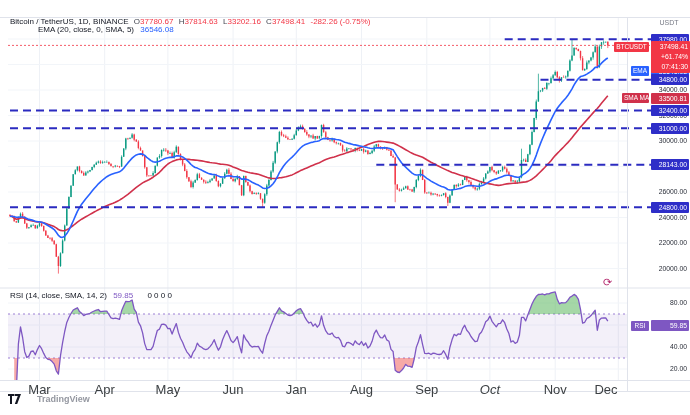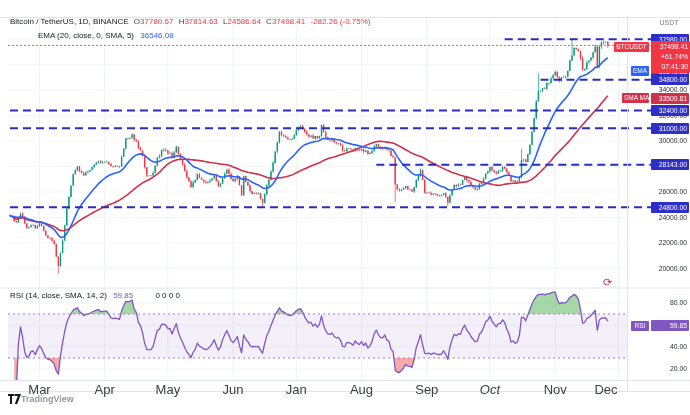--- a/index.html
+++ b/index.html
@@ -18,21 +18,21 @@
                font-size:6.8px;text-align:right;padding-right:2px;color:#2a2e39;z-index:2;white-space:nowrap;}
   .box-label{position:absolute;left:651px;width:38px;height:11px;line-height:11px;font-size:6.8px;
              text-align:right;padding-right:2px;color:#fff;border-radius:1px;z-index:3;white-space:nowrap;}
   .chip{position:absolute;height:10px;line-height:10px;font-size:6.5px;color:#fff;border-radius:1px;
         text-align:center;z-index:3;white-space:nowrap;padding:0 2px;}
   .last-box{position:absolute;left:651px;width:39px;height:32px;background:#f23645;color:#fff;
             border-radius:1px;z-index:4;font-size:6.8px;text-align:right;padding:1px 2px 0 0;line-height:10px;}
   .usdt{position:absolute;left:651px;top:19px;width:36px;font-size:7px;color:#787b86;text-align:center;z-index:2;}
   .month-label{position:absolute;top:382px;width:26px;margin-left:-13px;text-align:center;
                font-size:13px;color:#3c4043;z-index:2;}
-  .logo{position:absolute;left:8px;top:394px;display:flex;align-items:center;gap:0;z-index:2;}
+  .logo{position:absolute;left:8px;top:394px;display:flex;align-items:center;gap:16px;z-index:2;}
   .logo-text{font-size:9px;font-weight:700;color:#9598a1;}
   .refresh-icon{position:absolute;left:601px;top:276px;width:13px;height:13px;color:#b2256b;
                 font-size:11px;line-height:13px;text-align:center;z-index:2;}
   .axis-hit{position:absolute;z-index:1;}
 </style>
 </head>
 <body>
 
 <div class="stage">
 
@@ -103,33 +103,33 @@
       <line x1="0" y1="288" x2="690" y2="288" stroke="#e0e3eb" stroke-width="1"></line>
       <line x1="0" y1="380.5" x2="690" y2="380.5" stroke="#e0e3eb" stroke-width="1"></line>
       <line x1="0" y1="391.5" x2="690" y2="391.5" stroke="#e0e3eb" stroke-width="1"></line>
       <line x1="627.5" y1="17.5" x2="627.5" y2="391.5" stroke="#e0e3eb" stroke-width="1"></line>
     </svg>
 
   <div class="legend" style="top:16.5px;">
     <span>Bitcoin / TetherUS, 1D, BINANCE</span>
     <span class="k">O</span><span class="red">37780.67</span>
     <span class="k">H</span><span class="red">37814.63</span>
-    <span class="k">L</span><span class="red">24586.64</span>
+    <span class="k">L</span><span class="red">33202.16</span>
     <span class="k">C</span><span class="red">37498.41</span>
     <span class="red" style="margin-left:3px;">-282.26 (-0.75%)</span>
   </div>
-  <div class="legend" style="top:31px;padding-left:28px;">
+  <div class="legend" style="top:25px;padding-left:28px;">
     <span>EMA (20, close, 0, SMA, 5)</span>
     <span class="blue" style="margin-left:4px;">36546.08</span>
   </div>
 
   <div class="legend" style="top:290.5px;">
     <span>RSI (14, close, SMA, 14, 2)</span>
     <span class="purple" style="margin-left:4px;">59.85</span>
-    <span style="margin-left:20px;">0  0  0  0</span>
+    <span style="margin-left:12px;">0  0  0  0</span>
   </div>
 
   <div class="usdt">USDT</div>
 
   <div class="chip" style="left:614px;top:41.5px;width:35px;background:#f23645;">BTCUSDT</div>
   <div class="last-box" style="top: 41px; z-index: 4;">
     <div>37498.41</div>
     <div>+61.74%</div>
     <div>07:41:30</div>
   </div>

